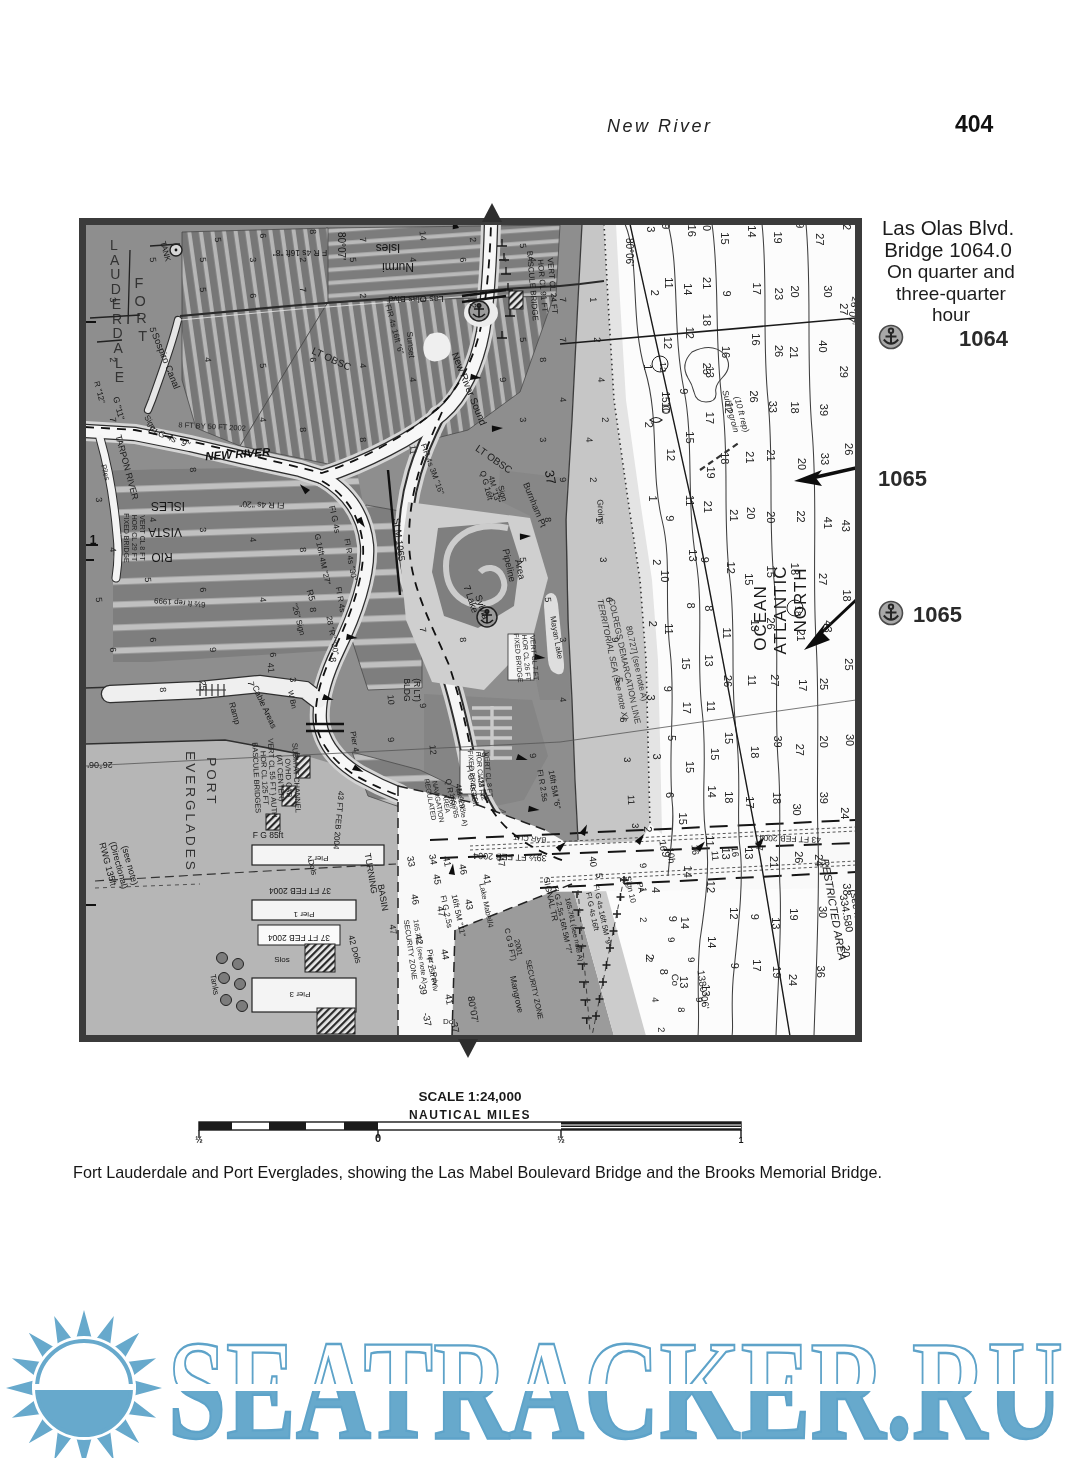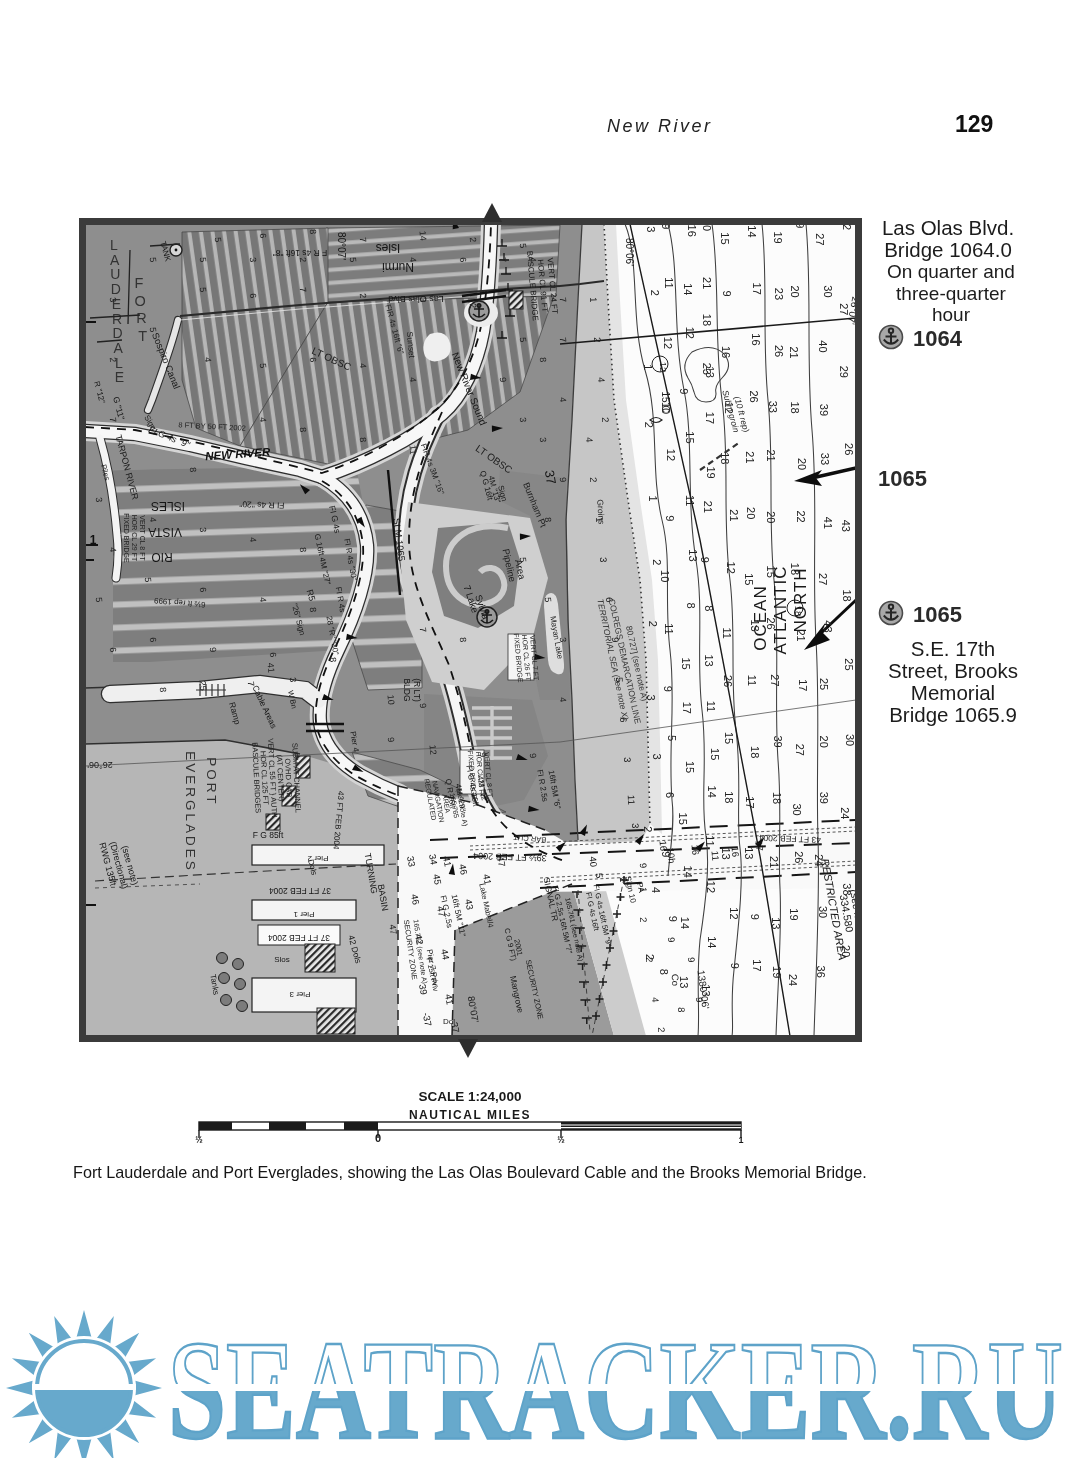--- a/index.html
+++ b/index.html
@@ -9,21 +9,21 @@
 .ann .r{font-size:19px;line-height:21.5px;margin-left:6px;}
 .num{position:absolute;font-size:22px;font-weight:bold;color:#2a2a2a;}
 .cap{position:absolute;left:73px;top:1163px;font-size:16.2px;color:#161616;}
 svg text{font-family:"Liberation Sans",sans-serif;}
 </style></head>
 <body>
 <div id="page">
 
 <div class="rt">New River</div>
 
-<div class="pn">129</div>
+<div class="pn">404</div>
 <svg style="position:absolute;left:0;top:0" width="1080" height="1466" viewBox="0 0 1080 1466">
 <defs>
 <pattern id="stH" width="24" height="13" patternUnits="userSpaceOnUse" patternTransform="rotate(-4)">
  <rect width="24" height="13" fill="#7c7c7c"></rect>
           <rect y="4.3" width="24" height="4" fill="#b9b9b9"></rect>
 </pattern>
 <pattern id="stH2" width="24" height="23" patternUnits="userSpaceOnUse" patternTransform="rotate(-2)">
  <rect width="24" height="23" fill="#7e7e7e"></rect>
           <rect y="7.4" width="24" height="6" fill="#c0c0c0"></rect>
 </pattern>
@@ -735,38 +735,37 @@
       <div class="r">On quarter and<br>three-quarter<br>hour</div>
     </div>
 
 <svg style="position:absolute;left:878px;top:324px" width="30" height="30" viewBox="0 0 30 30">
 <circle cx="13" cy="13" r="11.5" fill="#a8a8a8" stroke="#4a4a4a" stroke-width="1.6"></circle>
 <g stroke="#262626" stroke-width="2" fill="none">
         <circle cx="13" cy="6.8" r="2.2"></circle>
         <path d="M13 9 v11.5 M7.5 12.5 h11 M5.8 15.5 q7.2 8.4 14.4 0"></path>
       </g>
 </svg>
-<div class="num" style="left:913px;top:326px">1064</div>
+<div class="num" style="left:959px;top:326px">1064</div>
 
 <div class="num" style="left:878px;top:466px">1065</div>
 
 <svg style="position:absolute;left:878px;top:600px" width="30" height="30" viewBox="0 0 30 30">
 <circle cx="13" cy="13" r="11.5" fill="#a8a8a8" stroke="#4a4a4a" stroke-width="1.6"></circle>
 <g stroke="#262626" stroke-width="2" fill="none">
         <circle cx="13" cy="6.8" r="2.2"></circle>
         <path d="M13 9 v11.5 M7.5 12.5 h11 M5.8 15.5 q7.2 8.4 14.4 0"></path>
       </g>
 </svg>
 <div class="num" style="left:913px;top:602px">1065</div>
 
 <div class="ann" style="top:638px;width:150px">
-      <div class="b">S.E. 17th<br>Street, Brooks<br>Memorial<br>Bridge 1065.9</div>
     </div>
 
-<div class="cap">Fort Lauderdale and Port Everglades, showing the Las Olas Boulevard Cable and the Brooks Memorial Bridge.</div>
+<div class="cap">Fort Lauderdale and Port Everglades, showing the Las Mabel Boulevard Bridge and the Brooks Memorial Bridge.</div>
 <svg style="position:absolute;left:0;top:1280px" width="1080" height="186" viewBox="0 0 1080 186">
 <defs>
         <linearGradient id="wm" x1="0" y1="52" x2="0" y2="162" gradientUnits="userSpaceOnUse">
           <stop offset="0.5" stop-color="#ffffff"></stop>
           <stop offset="0.5" stop-color="#67a9cc"></stop>
         </linearGradient>
       </defs>
 
 <path d="M133.4 100.2 L162.0 108.0 L133.4 115.8 Z M132.6 119.7 L156.1 137.8 L126.6 134.1 Z M124.5 137.4 L139.2 163.2 L113.4 148.5 Z M110.1 150.6 L113.8 180.1 L95.7 156.6 Z M91.8 157.4 L84.0 186.0 L76.2 157.4 Z M72.3 156.6 L54.2 180.1 L57.9 150.6 Z M54.6 148.5 L28.8 163.2 L43.5 137.4 Z M41.4 134.1 L11.9 137.8 L35.4 119.7 Z M34.6 115.8 L6.0 108.0 L34.6 100.2 Z M35.4 96.3 L11.9 78.2 L41.4 81.9 Z M43.5 78.6 L28.8 52.8 L54.6 67.5 Z M57.9 65.4 L54.2 35.9 L72.3 59.4 Z M76.2 58.6 L84.0 30.0 L91.8 58.6 Z M95.7 59.4 L113.8 35.9 L110.1 65.4 Z M113.4 67.5 L139.2 52.8 L124.5 78.6 Z M126.6 81.9 L156.1 78.2 L132.6 96.3 Z" fill="#67a9cc"></path>
 <circle cx="84" cy="108" r="52" fill="#fff"></circle>

